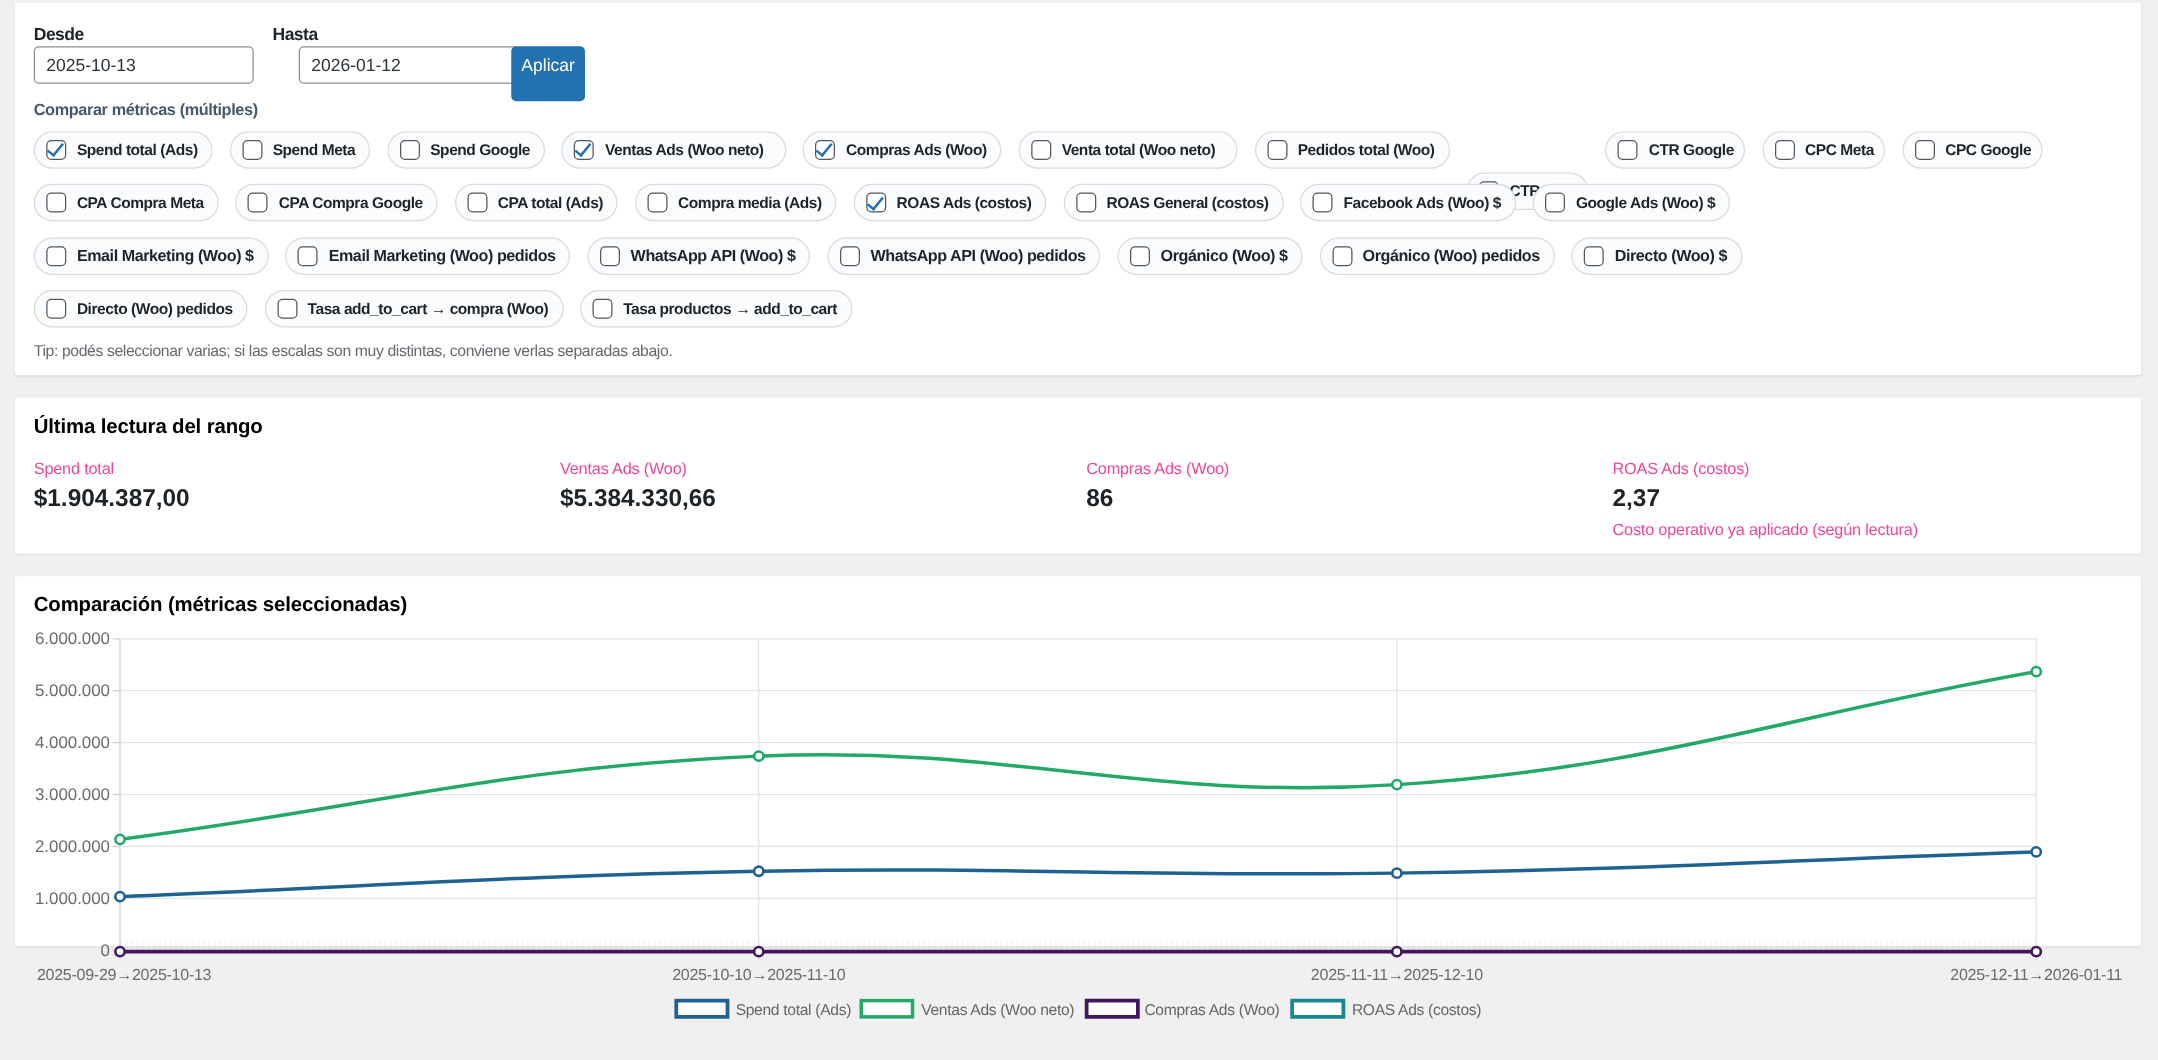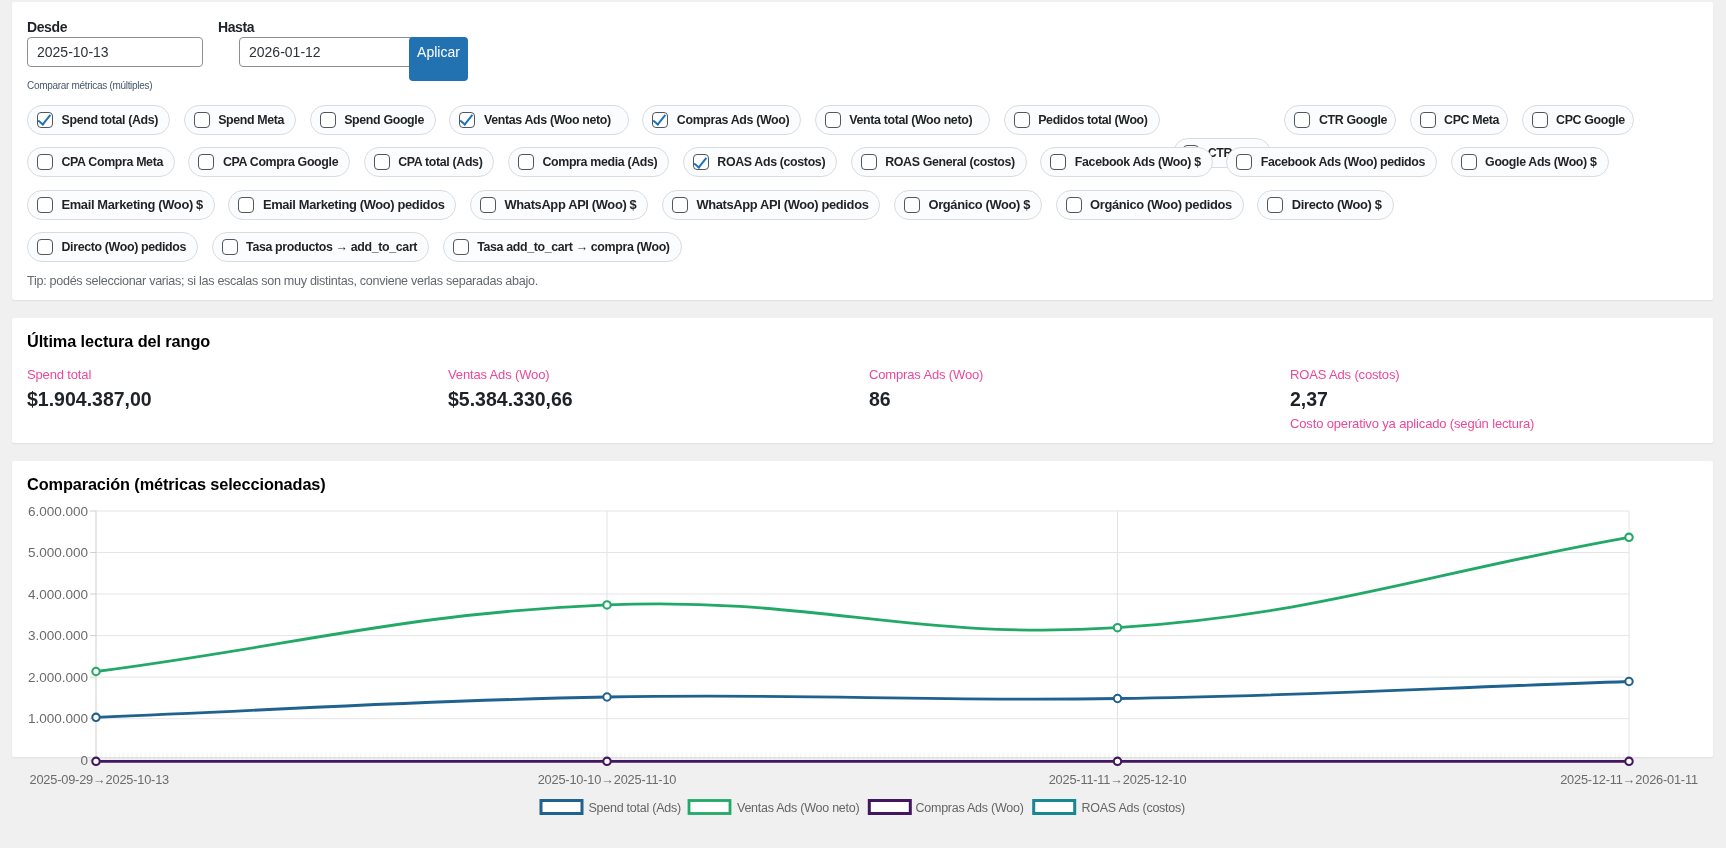--- a/index.html
+++ b/index.html
@@ -24,21 +24,21 @@
 </style>
 </head>
 <body>
 
 <div class="card" id="card1">
   <div class="lbl" style="position:absolute;left:15px;top:17px;">Desde</div>
   <div class="inp" style="left:15px;top:35px;">2025-10-13</div>
   <div class="lbl" style="position:absolute;left:206px;top:17px;">Hasta</div>
   <div class="inp" style="left:206px;top:35px;margin-left:21px;">2026-01-12</div>
   <div class="btn">Aplicar</div>
-  <div style="position:absolute;left:15px;top:78px;font-size:10px;letter-spacing:-0.3px;font-weight:normal;color:#44586b;">Comparar métricas (múltiples)</div>
+  <div style="position:absolute;left:15px;top:78px;font-size:13px;letter-spacing:-0.3px;font-weight:bold;color:#44586b;">Comparar métricas (múltiples)</div>
   <div class="prow" id="prow1" style="top:102.5px;">
     <span class="pill"><span class="cb ck"></span>Spend total (Ads)</span>
     <span class="pill"><span class="cb"></span>Spend Meta</span>
     <span class="pill"><span class="cb"></span>Spend Google</span>
     <span class="pill" style="padding-right:17px;"><span class="cb ck"></span>Ventas Ads (Woo neto)</span>
     <span class="pill"><span class="cb ck"></span>Compras Ads (Woo)</span>
     <span class="pill" style="padding-right:17px;"><span class="cb"></span>Venta total (Woo neto)</span>
     <span class="pill"><span class="cb"></span>Pedidos total (Woo)</span>
     <span class="pill" style="padding-right:8px;margin-top:33px;"><span class="cb"></span>CTR Meta</span>
     <span class="pill" style="padding-right:8px;"><span class="cb"></span>CTR Google</span>
@@ -46,36 +46,35 @@
     <span class="pill" style="padding-right:8px;"><span class="cb"></span>CPC Google</span>
   </div>
   <div class="prow" id="prow2" style="top:145px;">
     <span class="pill"><span class="cb"></span>CPA Compra Meta</span>
     <span class="pill"><span class="cb"></span>CPA Compra Google</span>
     <span class="pill"><span class="cb"></span>CPA total (Ads)</span>
     <span class="pill"><span class="cb"></span>Compra media (Ads)</span>
     <span class="pill"><span class="cb ck"></span>ROAS Ads (costos)</span>
     <span class="pill"><span class="cb"></span>ROAS General (costos)</span>
     <span class="pill"><span class="cb"></span>Facebook Ads (Woo) $</span>
-    <span class="pill"><span class="cb"></span>Facebook Ads (Woo) pedidos</span>
     <span class="pill"><span class="cb"></span>Google Ads (Woo) $</span>
   </div>
   <div class="prow" id="prow3" style="top:187.5px;">
     <span class="pill"><span class="cb"></span>Email Marketing (Woo) $</span>
     <span class="pill"><span class="cb"></span>Email Marketing (Woo) pedidos</span>
     <span class="pill"><span class="cb"></span>WhatsApp API (Woo) $</span>
     <span class="pill"><span class="cb"></span>WhatsApp API (Woo) pedidos</span>
     <span class="pill"><span class="cb"></span>Orgánico (Woo) $</span>
     <span class="pill"><span class="cb"></span>Orgánico (Woo) pedidos</span>
     <span class="pill"><span class="cb"></span>Directo (Woo) $</span>
   </div>
   <div class="prow" id="prow4" style="top:230px;">
     <span class="pill"><span class="cb"></span>Directo (Woo) pedidos</span>
+    <span class="pill"><span class="cb"></span>Tasa add_to_cart → compra (Woo)</span>
     <span class="pill"><span class="cb"></span>Tasa productos → add_to_cart</span>
-    <span class="pill"><span class="cb"></span>Tasa add_to_cart → compra (Woo)</span>
   </div>
   <div class="muted" style="position:absolute;left:15px;top:272px;font-size:12.6px;letter-spacing:-0.3px;">Tip: podés seleccionar varias; si las escalas son muy distintas, conviene verlas separadas abajo.</div>
 </div>
 
 <div class="card" id="card2">
   <div class="head" style="position:absolute;left:15px;top:14px;">Última lectura del rango</div>
   <div style="position:absolute;left:15px;top:49px;">
     <div class="klabel">Spend total</div>
     <div class="kval" style="margin-top:6px;">$1.904.387,00</div>
   </div>

